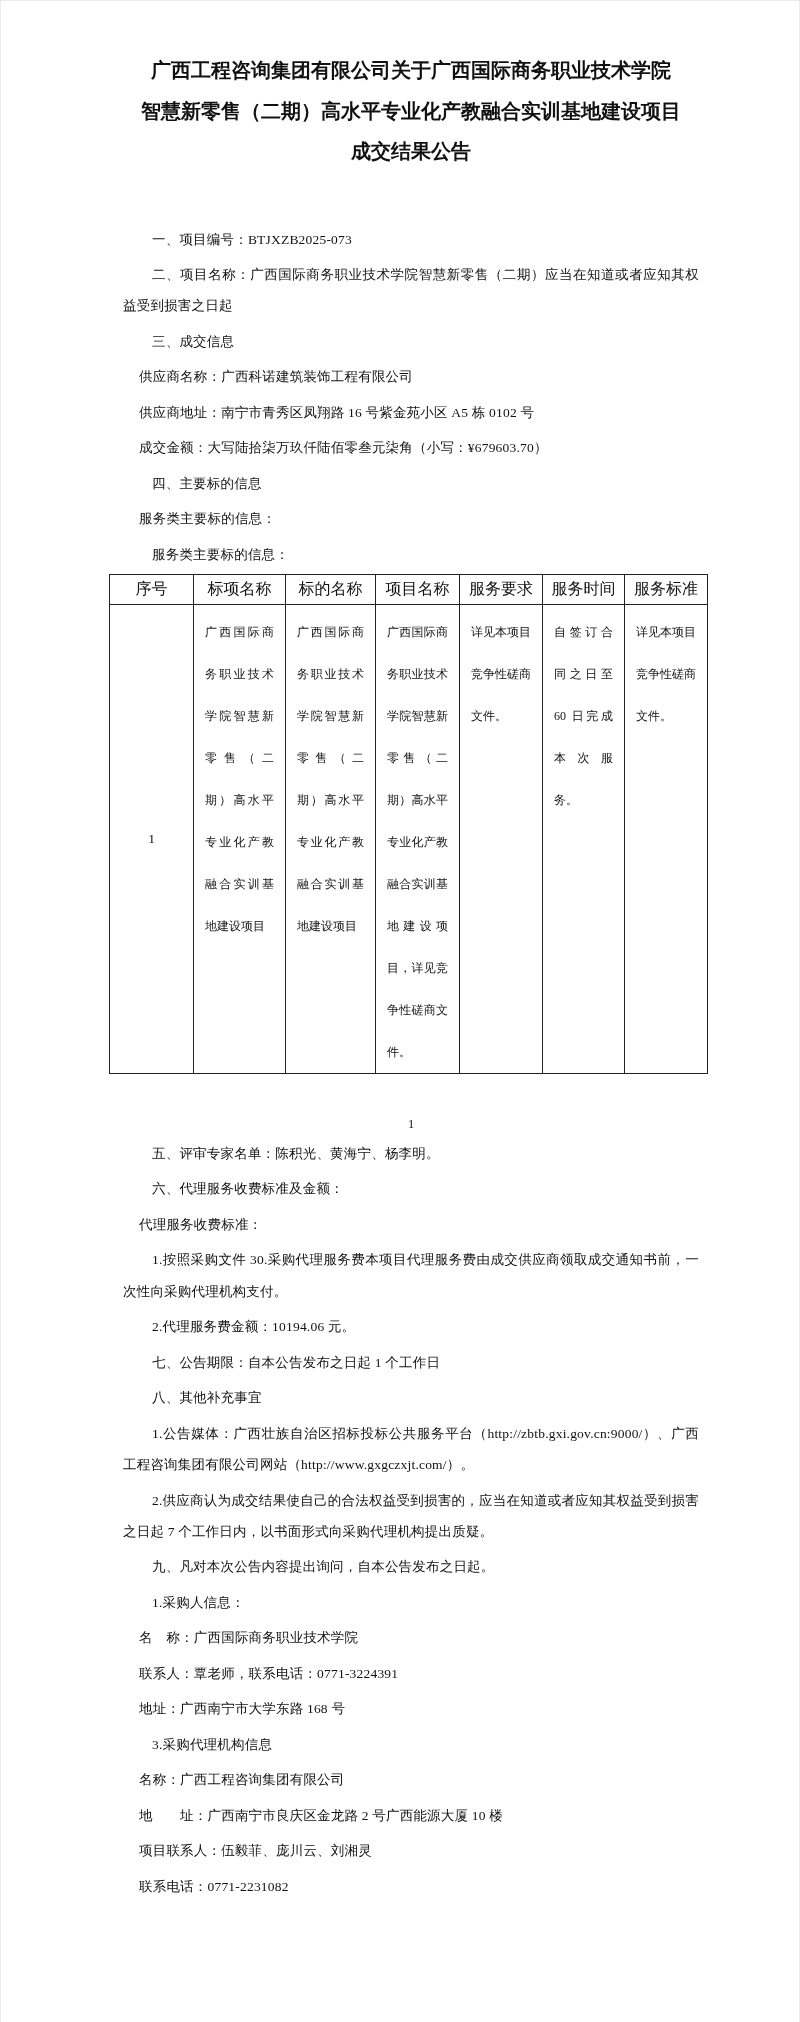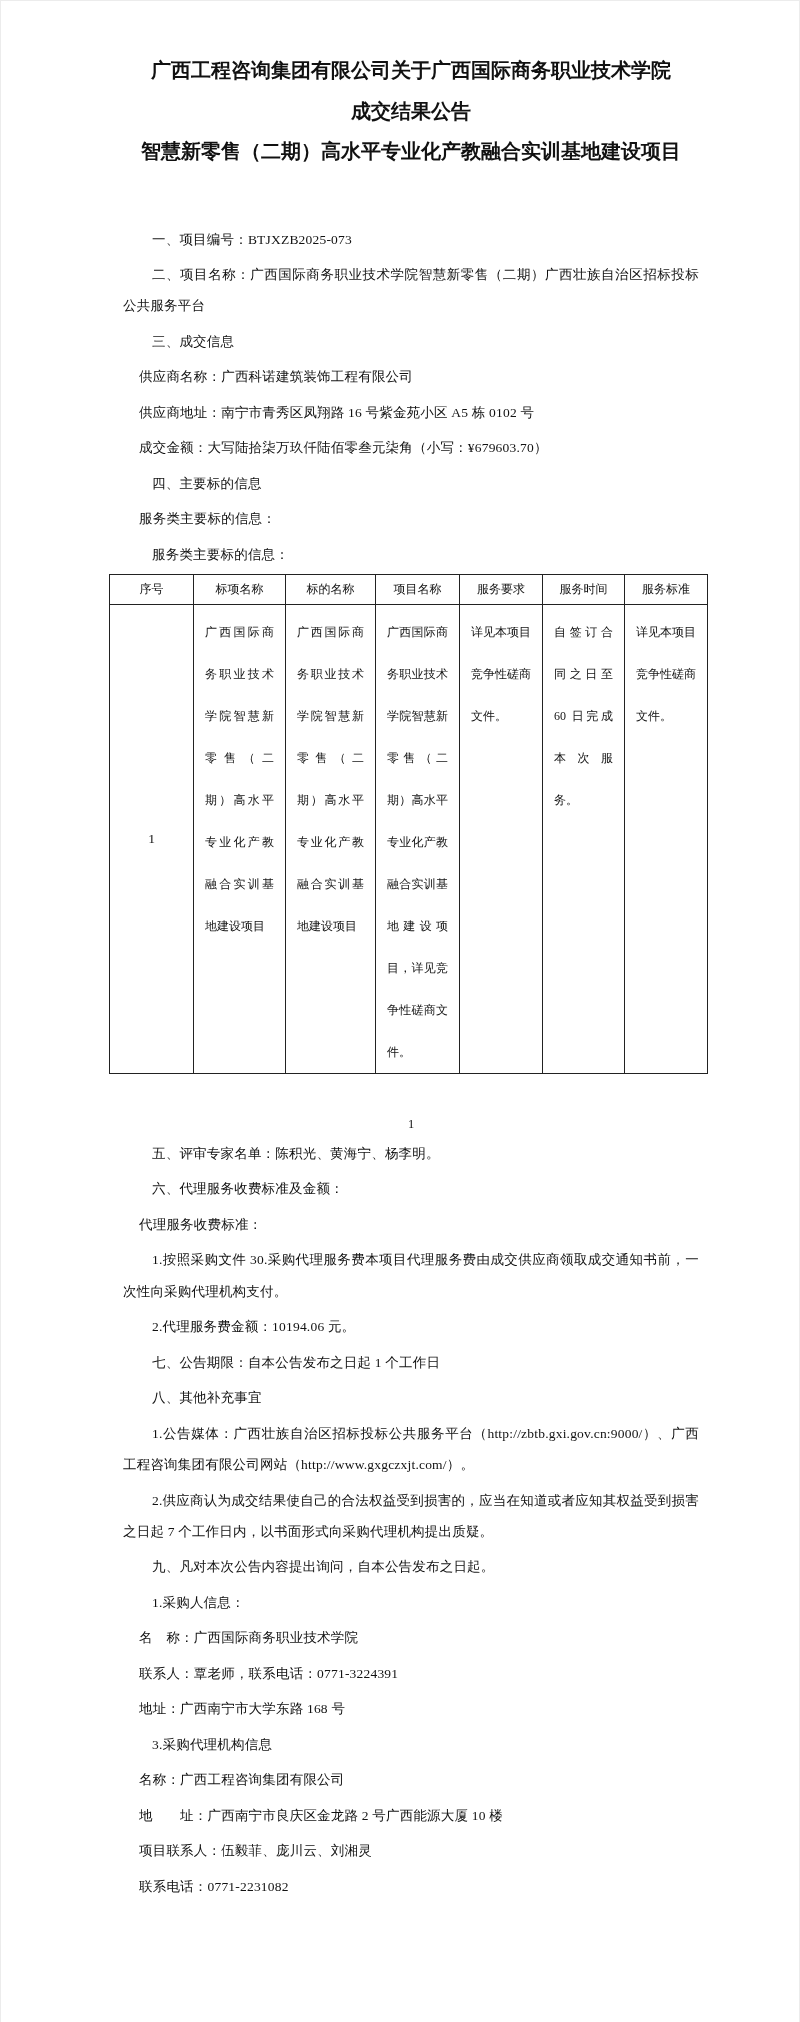--- a/index.html
+++ b/index.html
@@ -21,21 +21,21 @@
   .i1{text-indent:16px;}
   .i2{text-indent:29px;}
   table.subject{
     border-collapse:collapse;table-layout:fixed;width:598px;
     margin-left:-10px;margin-top:3px;
   }
   table.subject th,table.subject td{
     border:1px solid #222;font-weight:normal;box-sizing:border-box;
   }
   table.subject thead th{
-    height:30px;text-align:center;font-size:12px;padding:0 2px;
+    height:30px;text-align:center;font-size:16px;padding:0 2px;
   }
   td.cell{
     vertical-align:top;height:375px;padding:6px 11px 0 11px;
     font-size:12px;line-height:42px;text-align:justify;
   }
   td.seq{
     text-align:center;vertical-align:middle;font-size:13.5px;
   }
   .pagenum{
     text-align:center;font-size:12.5px;line-height:20px;margin-top:40px;
@@ -45,27 +45,27 @@
   }
 </style>
 </head>
 <body>
 
 <div class="page">
   <div class="doc">
 
     <div class="title">
       <div>广西工程咨询集团有限公司关于广西国际商务职业技术学院</div>
+      <div>智慧新零售（二期）高水平专业化产教融合实训基地建设项目</div>
       <div>成交结果公告</div>
-      <div>智慧新零售（二期）高水平专业化产教融合实训基地建设项目</div>
     </div>
 
     <div class="pre-block">
       <p class="para i2">一、项目编号：BTJXZB2025-073</p>
-      <p class="para i2">二、项目名称：广西国际商务职业技术学院智慧新零售（二期）广西壮族自治区招标投标公共服务平台</p>
+      <p class="para i2">二、项目名称：广西国际商务职业技术学院智慧新零售（二期）应当在知道或者应知其权益受到损害之日起</p>
       <p class="para i2">三、成交信息</p>
       <p class="para i1">供应商名称：广西科诺建筑装饰工程有限公司</p>
       <p class="para i1">供应商地址：南宁市青秀区凤翔路 16 号紫金苑小区 A5 栋 0102 号</p>
       <p class="para i1">成交金额：大写陆拾柒万玖仟陆佰零叁元柒角（小写：¥679603.70）</p>
       <p class="para i2">四、主要标的信息</p>
       <p class="para i1">服务类主要标的信息：</p>
       <p class="para i2">服务类主要标的信息：</p>
     </div>
 
     <table class="subject">

